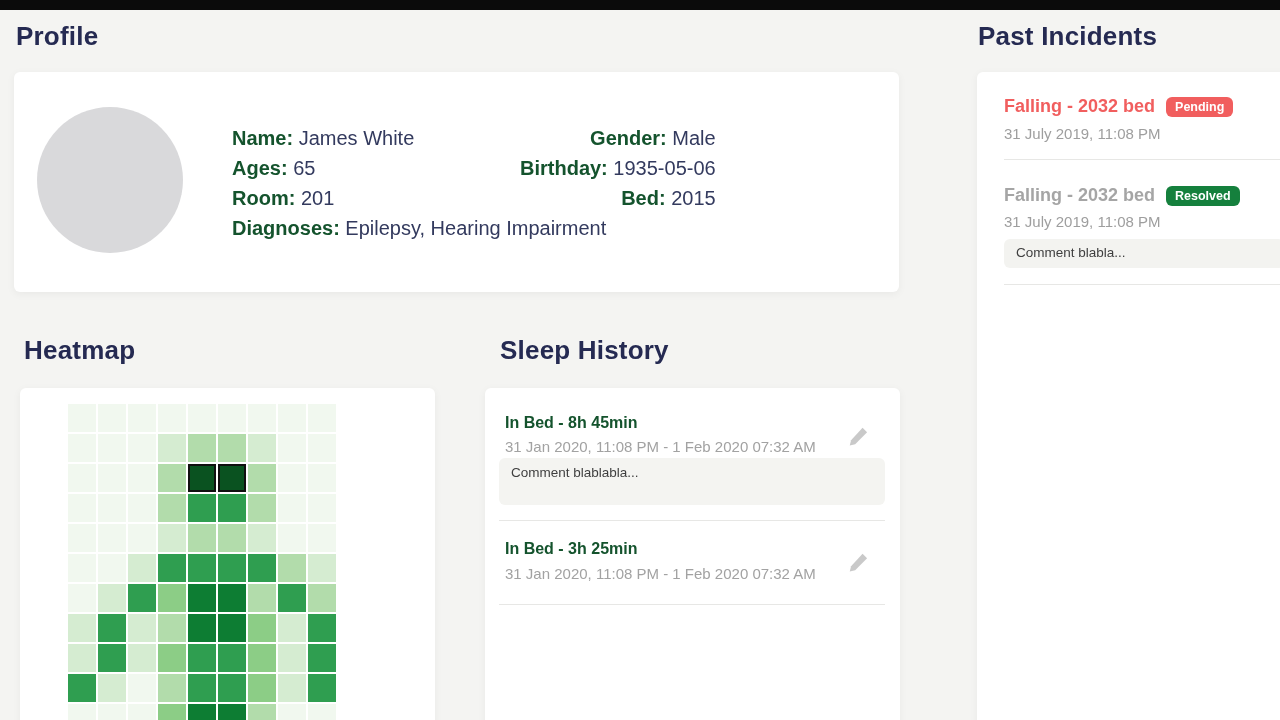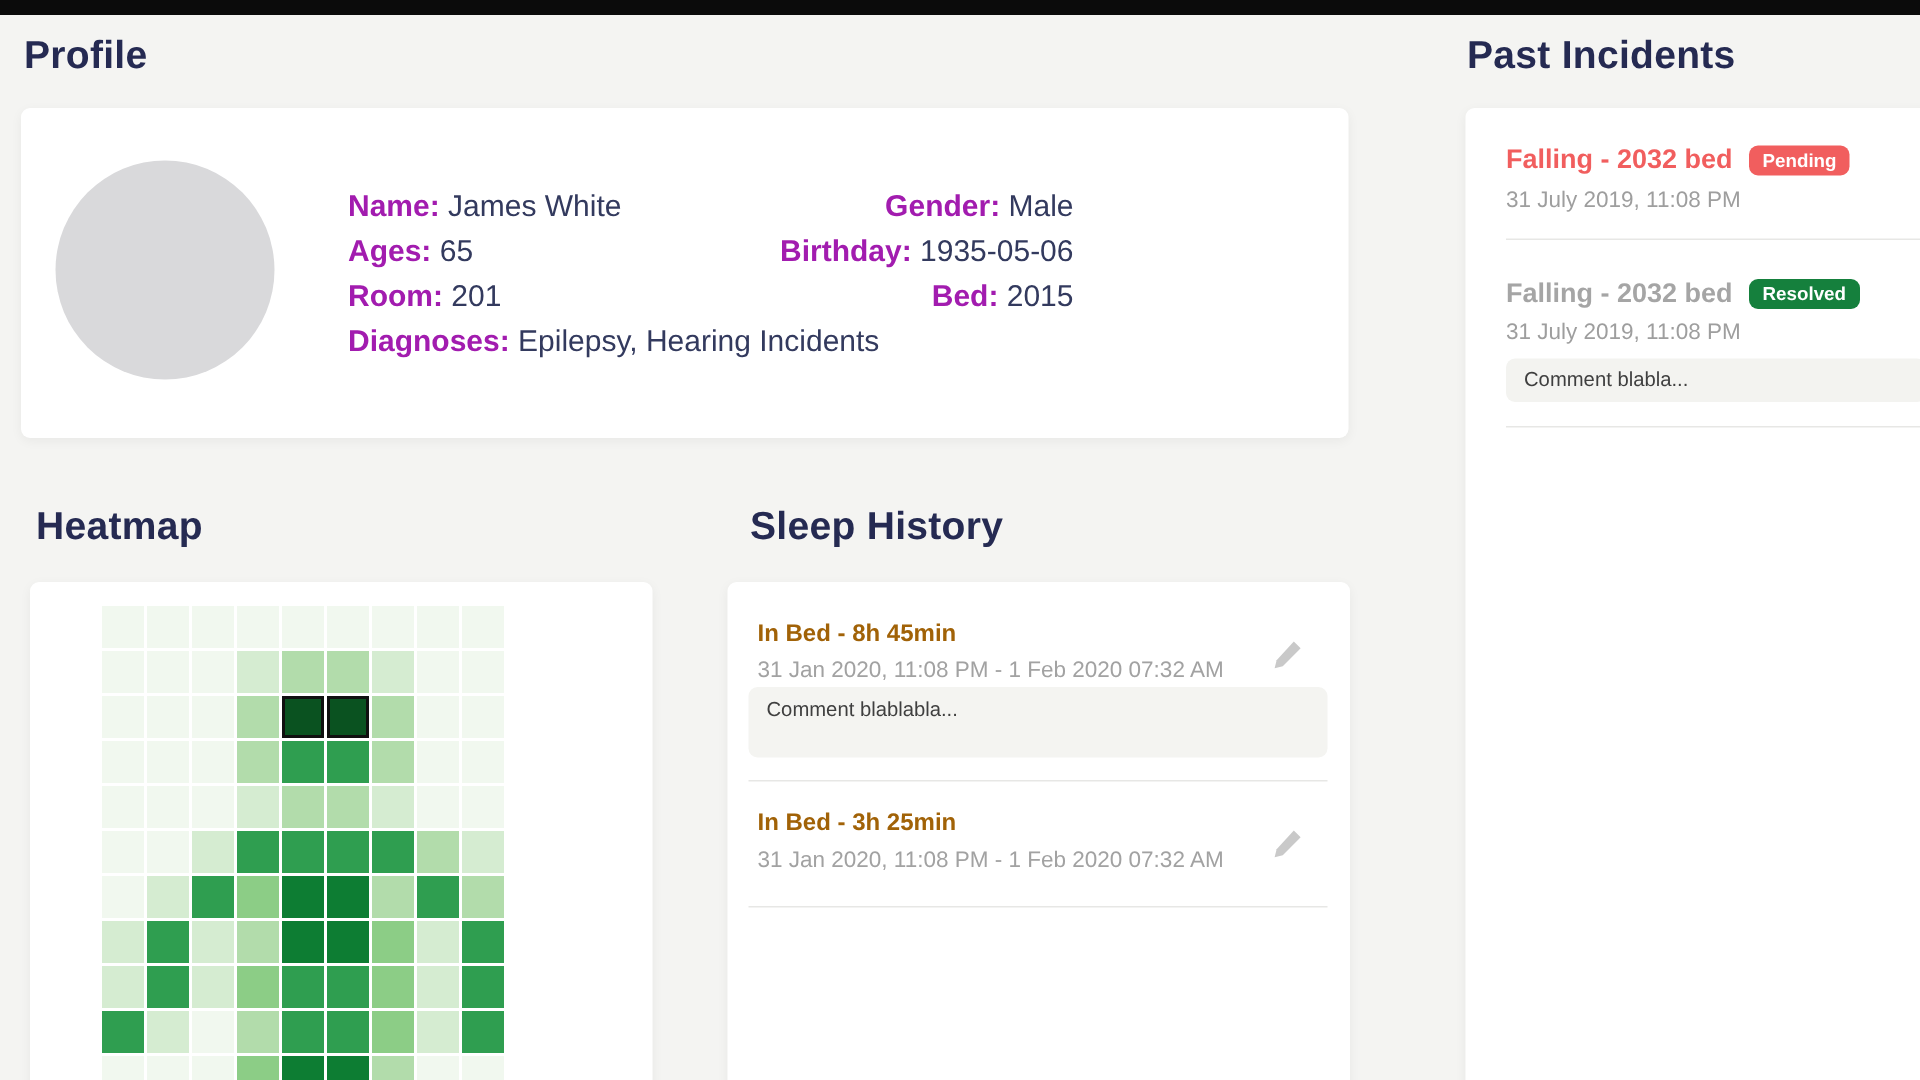--- a/index.html
+++ b/index.html
@@ -39,37 +39,37 @@
     width: 146px; height: 146px; border-radius: 50%;
     background: #d9d9db;
   }
   .profile-col {
     position: absolute; top: 123px;
     font-size: 20px; line-height: 30px; color: #333a5e;
     white-space: nowrap;
   }
   #profile-col1 { left: 218px; }
   #profile-col2 { left: 506px; }
-  .profile-col b { color: #a21caf; font-weight: 700; }
+  .profile-col b { color: #14532d; font-weight: 700; }
 
   
   .hm-grid {
     position: absolute; left: 48px; top: 16px;
     display: grid;
     grid-template-columns: repeat(9, 28px);
     grid-auto-rows: 28px;
     gap: 2px;
   }
   .hm-cell { width: 28px; height: 28px; }
   .hm-cell.sel { border: 2px solid #101010; }
 
   
   .sleep-entry-title {
     position: absolute; left: 20px;
-    font-size: 16px; font-weight: 700; color: #a16207;
+    font-size: 16px; font-weight: 700; color: #14532d;
   }
   .sleep-entry-date {
     position: absolute; left: 20px;
     font-size: 15px; color: #a2a2a2;
   }
   .edit-icon { position: absolute; left: 360px; width: 26px; height: 26px; cursor: pointer; }
   .sleep-comment-box {
     position: absolute; left: 14px; width: 386px; height: 47px;
     background: #f4f4f1; border-radius: 6px;
     padding: 5px 12px;
@@ -111,21 +111,21 @@
 <div class="section-title" id="title-heatmap">Heatmap</div>
 <div class="section-title" id="title-sleep">Sleep History</div>
 <div class="section-title" id="title-incidents">Past Incidents</div>
 
 <div class="card" id="profile-card">
   <div class="avatar" style="left:23px; top:35px;"></div>
   <div class="profile-col" id="profile-col1" style="top:51px; left:218px;">
     <div><b>Name:</b><span> James White</span></div>
     <div><b>Ages:</b><span> 65</span></div>
     <div><b>Room:</b><span> 201</span></div>
-    <div><b>Diagnoses:</b><span> Epilepsy, Hearing Incidents</span></div>
+    <div><b>Diagnoses:</b><span> Epilepsy, Hearing Impairment</span></div>
   </div>
   <div class="profile-col" id="profile-col2" style="top:51px; left:506px;text-align:right;">
     <div><b>Gender:</b><span> Male</span></div>
     <div><b>Birthday:</b><span> 1935-05-06</span></div>
     <div><b>Bed:</b><span> 2015</span></div>
   </div>
 </div>
 
 <div class="card" id="heatmap-card">
   <div class="hm-grid">

